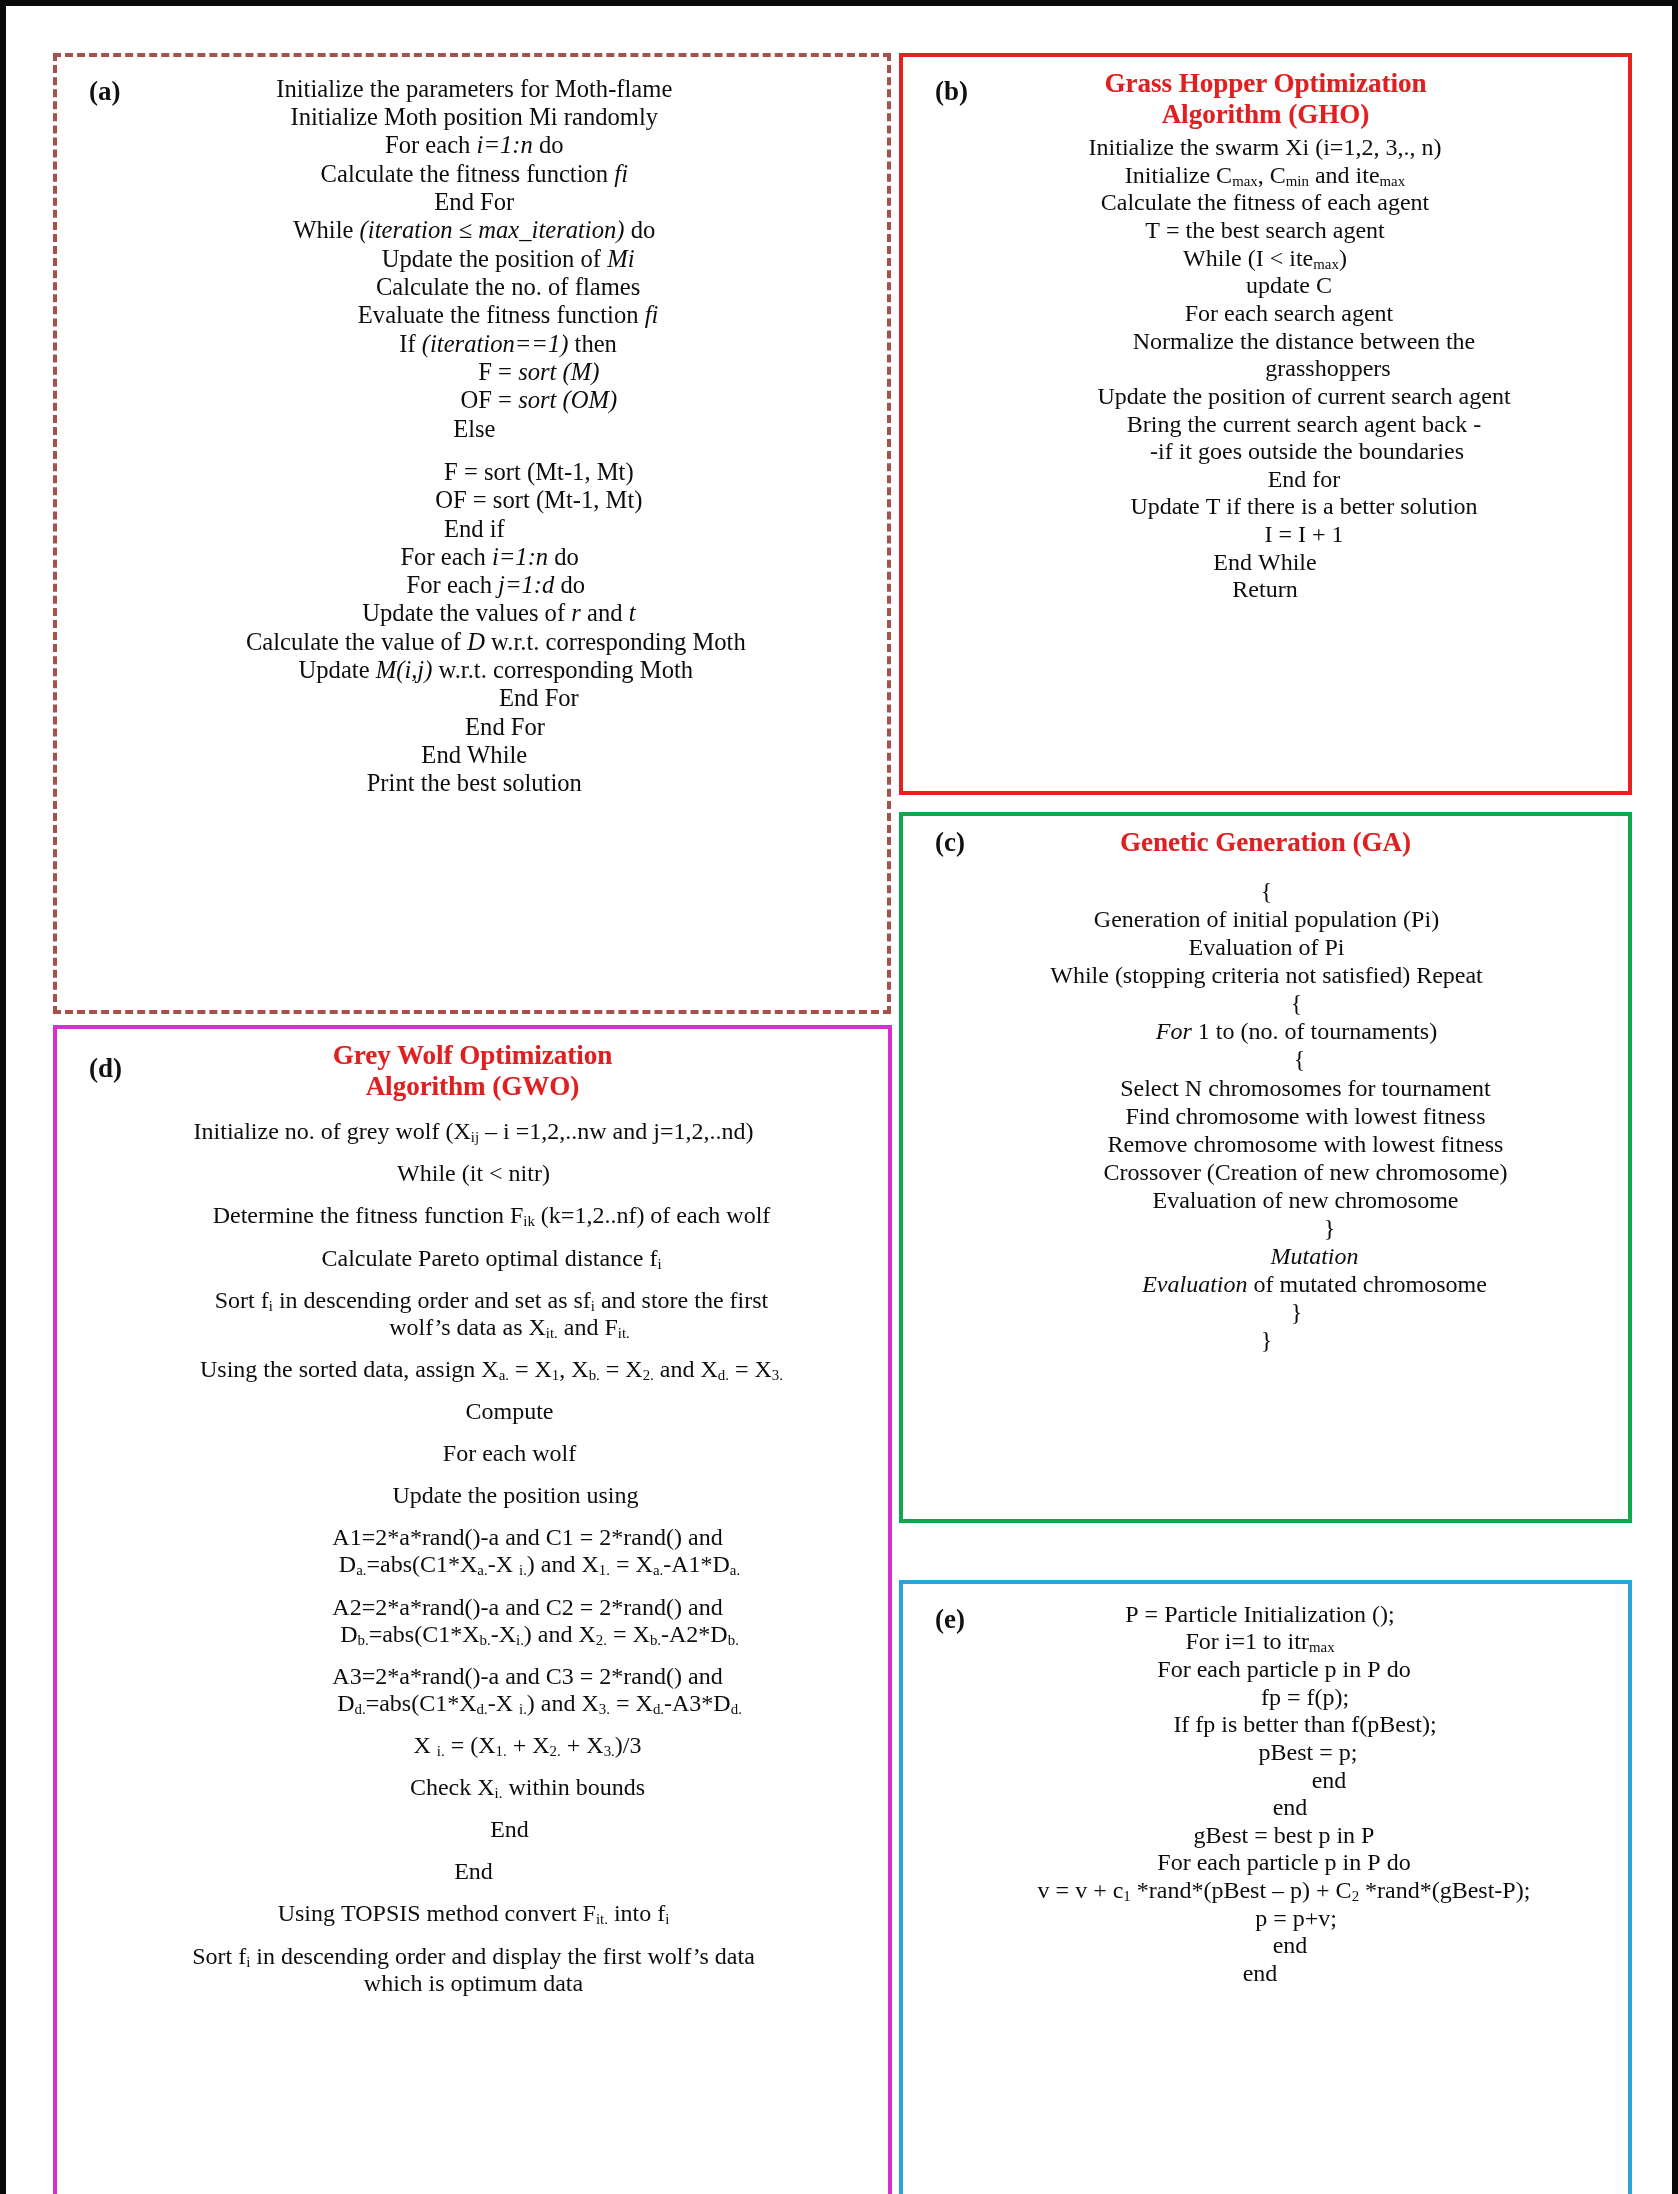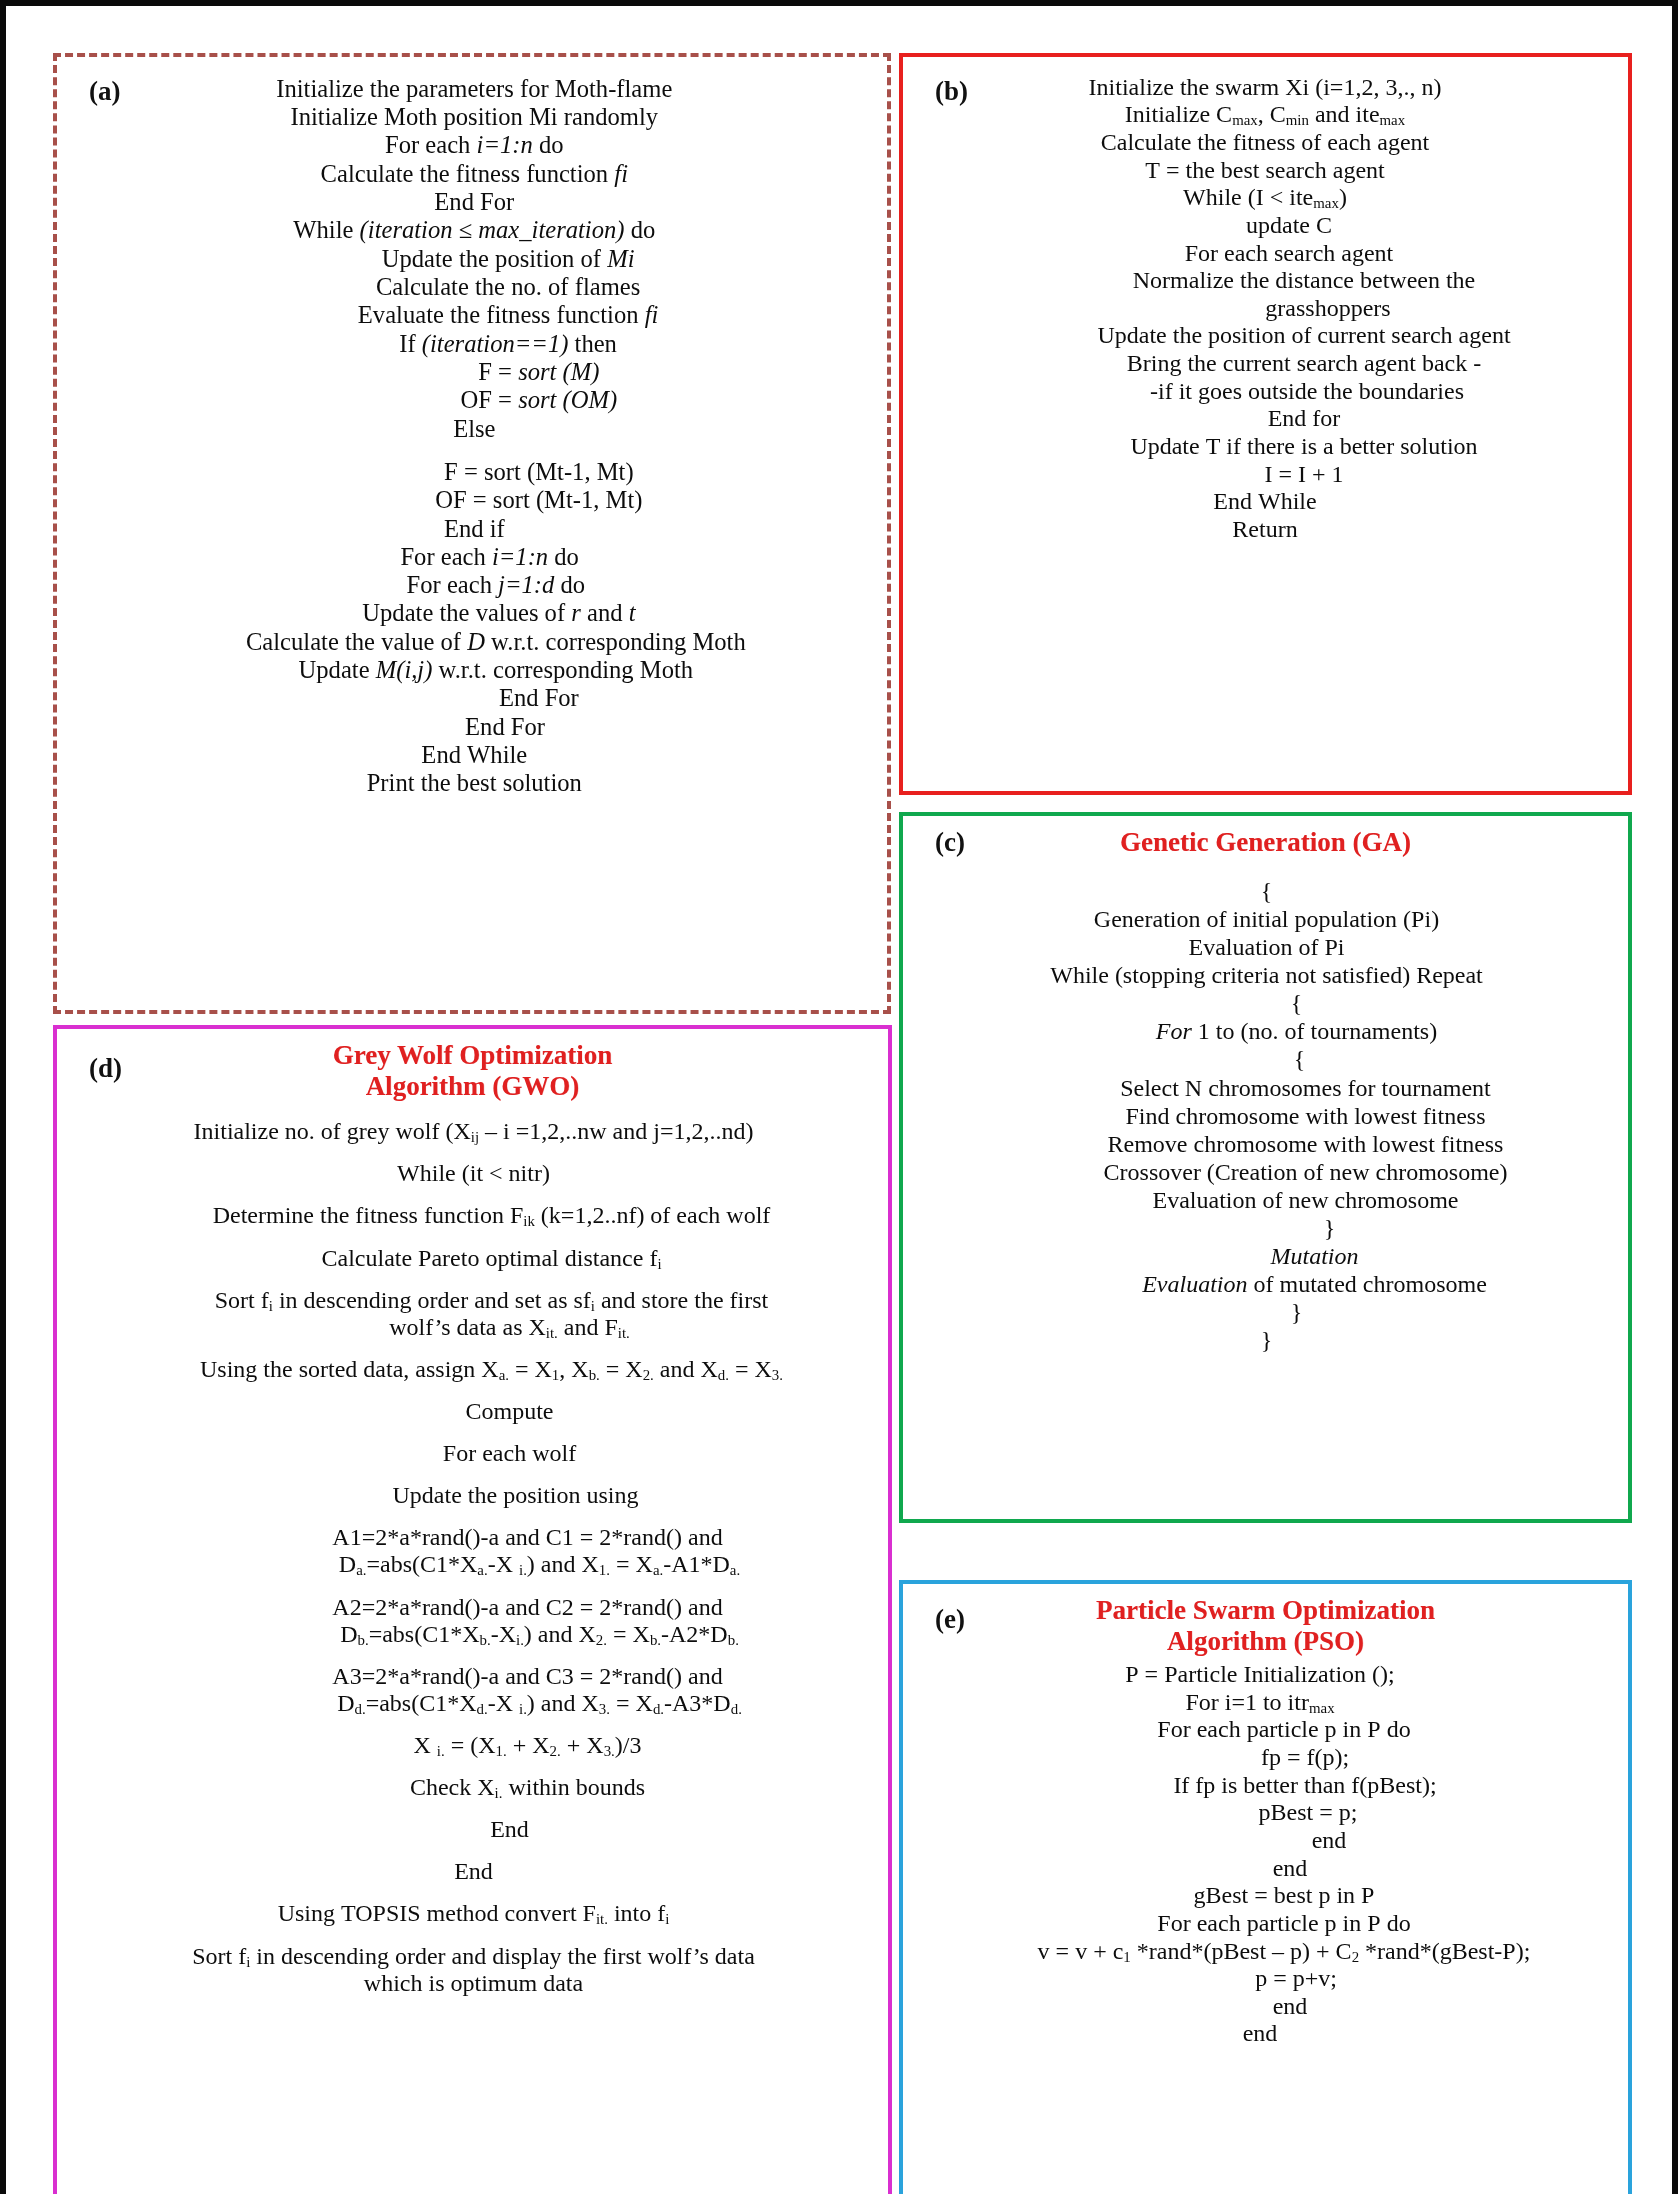--- a/index.html
+++ b/index.html
@@ -93,20 +93,21 @@
   <div class="panel dashed" id="panel-a">
     <div class="hd">
       <span class="tag">(a)</span>
     </div>
     <div class="body"><span class="ln">Initialize&nbsp;the&nbsp;parameters&nbsp;for&nbsp;Moth-flame</span><span class="ln">Initialize&nbsp;Moth&nbsp;position&nbsp;Mi&nbsp;randomly</span><span class="ln">For&nbsp;each&nbsp;<i>i=1:n</i>&nbsp;do</span><span class="ln">Calculate&nbsp;the&nbsp;fitness&nbsp;function&nbsp;<i>fi</i></span><span class="ln">End&nbsp;For</span><span class="ln">While&nbsp;<i>(iteration&nbsp;≤&nbsp;max_iteration)</i>&nbsp;do</span><span class="ln">&nbsp;&nbsp;&nbsp;&nbsp;&nbsp;&nbsp;&nbsp;&nbsp;&nbsp;&nbsp;&nbsp;Update&nbsp;the&nbsp;position&nbsp;of&nbsp;<i>Mi</i></span><span class="ln">&nbsp;&nbsp;&nbsp;&nbsp;&nbsp;&nbsp;&nbsp;&nbsp;&nbsp;&nbsp;&nbsp;Calculate&nbsp;the&nbsp;no.&nbsp;of&nbsp;flames</span><span class="ln">&nbsp;&nbsp;&nbsp;&nbsp;&nbsp;&nbsp;&nbsp;&nbsp;&nbsp;&nbsp;&nbsp;Evaluate&nbsp;the&nbsp;fitness&nbsp;function&nbsp;<i>fi</i></span><span class="ln">&nbsp;&nbsp;&nbsp;&nbsp;&nbsp;&nbsp;&nbsp;&nbsp;&nbsp;&nbsp;&nbsp;If&nbsp;<i>(iteration==1)</i>&nbsp;then</span><span class="ln">&nbsp;&nbsp;&nbsp;&nbsp;&nbsp;&nbsp;&nbsp;&nbsp;&nbsp;&nbsp;&nbsp;&nbsp;&nbsp;&nbsp;&nbsp;&nbsp;&nbsp;&nbsp;&nbsp;&nbsp;&nbsp;F&nbsp;=&nbsp;<i>sort&nbsp;(M)</i></span><span class="ln">&nbsp;&nbsp;&nbsp;&nbsp;&nbsp;&nbsp;&nbsp;&nbsp;&nbsp;&nbsp;&nbsp;&nbsp;&nbsp;&nbsp;&nbsp;&nbsp;&nbsp;&nbsp;&nbsp;&nbsp;&nbsp;OF&nbsp;=&nbsp;<i>sort&nbsp;(OM)</i></span><span class="ln">Else</span><span class="sp"></span><span class="ln">&nbsp;&nbsp;&nbsp;&nbsp;&nbsp;&nbsp;&nbsp;&nbsp;&nbsp;&nbsp;&nbsp;&nbsp;&nbsp;&nbsp;&nbsp;&nbsp;&nbsp;&nbsp;&nbsp;&nbsp;&nbsp;F&nbsp;=&nbsp;sort&nbsp;(Mt-1,&nbsp;Mt)</span><span class="ln">&nbsp;&nbsp;&nbsp;&nbsp;&nbsp;&nbsp;&nbsp;&nbsp;&nbsp;&nbsp;&nbsp;&nbsp;&nbsp;&nbsp;&nbsp;&nbsp;&nbsp;&nbsp;&nbsp;&nbsp;&nbsp;OF&nbsp;=&nbsp;sort&nbsp;(Mt-1,&nbsp;Mt)</span><span class="ln">End&nbsp;if</span><span class="ln">&nbsp;&nbsp;&nbsp;&nbsp;&nbsp;For&nbsp;each&nbsp;<i>i=1:n</i>&nbsp;do</span><span class="ln">&nbsp;&nbsp;&nbsp;&nbsp;&nbsp;&nbsp;&nbsp;For&nbsp;each&nbsp;<i>j=1:d</i>&nbsp;do</span><span class="ln">&nbsp;&nbsp;&nbsp;&nbsp;&nbsp;&nbsp;&nbsp;&nbsp;Update&nbsp;the&nbsp;values&nbsp;of&nbsp;<i>r</i>&nbsp;and&nbsp;<i>t</i></span><span class="ln">&nbsp;&nbsp;&nbsp;&nbsp;&nbsp;&nbsp;&nbsp;Calculate&nbsp;the&nbsp;value&nbsp;of&nbsp;<i>D</i>&nbsp;w.r.t.&nbsp;corresponding&nbsp;Moth</span><span class="ln">&nbsp;&nbsp;&nbsp;&nbsp;&nbsp;&nbsp;&nbsp;Update&nbsp;<i>M(i,j)</i>&nbsp;w.r.t.&nbsp;corresponding&nbsp;Moth</span><span class="ln">&nbsp;&nbsp;&nbsp;&nbsp;&nbsp;&nbsp;&nbsp;&nbsp;&nbsp;&nbsp;&nbsp;&nbsp;&nbsp;&nbsp;&nbsp;&nbsp;&nbsp;&nbsp;&nbsp;&nbsp;&nbsp;End&nbsp;For</span><span class="ln">&nbsp;&nbsp;&nbsp;&nbsp;&nbsp;&nbsp;&nbsp;&nbsp;&nbsp;&nbsp;End&nbsp;For</span><span class="ln">End&nbsp;While</span><span class="ln">Print&nbsp;the&nbsp;best&nbsp;solution</span></div>
   </div>
 
   <div class="panel solid" id="panel-b">
     <div class="hd">
       <span class="tag">(b)</span>
+      <span class="ttl">Grass Hopper Optimization<br>Algorithm (GHO)</span>
     </div>
     <div class="body"><span class="ln">Initialize&nbsp;the&nbsp;swarm&nbsp;Xi&nbsp;(i=1,2,&nbsp;3,.,&nbsp;n)</span><span class="ln">Initialize&nbsp;C<sub>max</sub>,&nbsp;C<sub>min</sub>&nbsp;and&nbsp;ite<sub>max</sub></span><span class="ln">Calculate&nbsp;the&nbsp;fitness&nbsp;of&nbsp;each&nbsp;agent</span><span class="ln">T&nbsp;=&nbsp;the&nbsp;best&nbsp;search&nbsp;agent</span><span class="ln">While&nbsp;(I&nbsp;&lt;&nbsp;ite<sub>max</sub>)</span><span class="ln">&nbsp;&nbsp;&nbsp;&nbsp;&nbsp;&nbsp;&nbsp;&nbsp;update&nbsp;C</span><span class="ln">&nbsp;&nbsp;&nbsp;&nbsp;&nbsp;&nbsp;&nbsp;&nbsp;For&nbsp;each&nbsp;search&nbsp;agent</span><span class="ln">&nbsp;&nbsp;&nbsp;&nbsp;&nbsp;&nbsp;&nbsp;&nbsp;&nbsp;&nbsp;&nbsp;&nbsp;&nbsp;Normalize&nbsp;the&nbsp;distance&nbsp;between&nbsp;the</span><span class="ln">&nbsp;&nbsp;&nbsp;&nbsp;&nbsp;&nbsp;&nbsp;&nbsp;&nbsp;&nbsp;&nbsp;&nbsp;&nbsp;&nbsp;&nbsp;&nbsp;&nbsp;&nbsp;&nbsp;&nbsp;&nbsp;grasshoppers</span><span class="ln">&nbsp;&nbsp;&nbsp;&nbsp;&nbsp;&nbsp;&nbsp;&nbsp;&nbsp;&nbsp;&nbsp;&nbsp;&nbsp;Update&nbsp;the&nbsp;position&nbsp;of&nbsp;current&nbsp;search&nbsp;agent</span><span class="ln">&nbsp;&nbsp;&nbsp;&nbsp;&nbsp;&nbsp;&nbsp;&nbsp;&nbsp;&nbsp;&nbsp;&nbsp;&nbsp;Bring&nbsp;the&nbsp;current&nbsp;search&nbsp;agent&nbsp;back&nbsp;-</span><span class="ln">&nbsp;&nbsp;&nbsp;&nbsp;&nbsp;&nbsp;&nbsp;&nbsp;&nbsp;&nbsp;&nbsp;&nbsp;&nbsp;&nbsp;-if&nbsp;it&nbsp;goes&nbsp;outside&nbsp;the&nbsp;boundaries</span><span class="ln">&nbsp;&nbsp;&nbsp;&nbsp;&nbsp;&nbsp;&nbsp;&nbsp;&nbsp;&nbsp;&nbsp;&nbsp;&nbsp;End&nbsp;for</span><span class="ln">&nbsp;&nbsp;&nbsp;&nbsp;&nbsp;&nbsp;&nbsp;&nbsp;&nbsp;&nbsp;&nbsp;&nbsp;&nbsp;Update&nbsp;T&nbsp;if&nbsp;there&nbsp;is&nbsp;a&nbsp;better&nbsp;solution</span><span class="ln">&nbsp;&nbsp;&nbsp;&nbsp;&nbsp;&nbsp;&nbsp;&nbsp;&nbsp;&nbsp;&nbsp;&nbsp;&nbsp;I&nbsp;=&nbsp;I&nbsp;+&nbsp;1</span><span class="ln">End&nbsp;While</span><span class="ln">Return</span></div>
   </div>
 
   <div class="panel solid" id="panel-c">
     <div class="hd">
       <span class="tag">(c)</span>
       <span class="ttl">Genetic Generation (GA)</span>
     </div>
     <div class="body"><span class="ln">{</span><span class="ln">Generation&nbsp;of&nbsp;initial&nbsp;population&nbsp;(Pi)</span><span class="ln">Evaluation&nbsp;of&nbsp;Pi</span><span class="ln">While&nbsp;(stopping&nbsp;criteria&nbsp;not&nbsp;satisfied)&nbsp;Repeat</span><span class="ln">&nbsp;&nbsp;&nbsp;&nbsp;&nbsp;&nbsp;&nbsp;&nbsp;&nbsp;&nbsp;{</span><span class="ln">&nbsp;&nbsp;&nbsp;&nbsp;&nbsp;&nbsp;&nbsp;&nbsp;&nbsp;&nbsp;<i>For</i>&nbsp;1&nbsp;to&nbsp;(no.&nbsp;of&nbsp;tournaments)</span><span class="ln">&nbsp;&nbsp;&nbsp;&nbsp;&nbsp;&nbsp;&nbsp;&nbsp;&nbsp;&nbsp;&nbsp;{</span><span class="ln">&nbsp;&nbsp;&nbsp;&nbsp;&nbsp;&nbsp;&nbsp;&nbsp;&nbsp;&nbsp;&nbsp;&nbsp;&nbsp;Select&nbsp;N&nbsp;chromosomes&nbsp;for&nbsp;tournament</span><span class="ln">&nbsp;&nbsp;&nbsp;&nbsp;&nbsp;&nbsp;&nbsp;&nbsp;&nbsp;&nbsp;&nbsp;&nbsp;&nbsp;Find&nbsp;chromosome&nbsp;with&nbsp;lowest&nbsp;fitness</span><span class="ln">&nbsp;&nbsp;&nbsp;&nbsp;&nbsp;&nbsp;&nbsp;&nbsp;&nbsp;&nbsp;&nbsp;&nbsp;&nbsp;Remove&nbsp;chromosome&nbsp;with&nbsp;lowest&nbsp;fitness</span><span class="ln">&nbsp;&nbsp;&nbsp;&nbsp;&nbsp;&nbsp;&nbsp;&nbsp;&nbsp;&nbsp;&nbsp;&nbsp;&nbsp;Crossover&nbsp;(Creation&nbsp;of&nbsp;new&nbsp;chromosome)</span><span class="ln">&nbsp;&nbsp;&nbsp;&nbsp;&nbsp;&nbsp;&nbsp;&nbsp;&nbsp;&nbsp;&nbsp;&nbsp;&nbsp;Evaluation&nbsp;of&nbsp;new&nbsp;chromosome</span><span class="ln">&nbsp;&nbsp;&nbsp;&nbsp;&nbsp;&nbsp;&nbsp;&nbsp;&nbsp;&nbsp;&nbsp;&nbsp;&nbsp;&nbsp;&nbsp;&nbsp;&nbsp;&nbsp;&nbsp;&nbsp;&nbsp;}</span><span class="ln">&nbsp;&nbsp;&nbsp;&nbsp;&nbsp;&nbsp;&nbsp;&nbsp;&nbsp;&nbsp;&nbsp;&nbsp;&nbsp;&nbsp;&nbsp;&nbsp;<i>Mutation</i></span><span class="ln">&nbsp;&nbsp;&nbsp;&nbsp;&nbsp;&nbsp;&nbsp;&nbsp;&nbsp;&nbsp;&nbsp;&nbsp;&nbsp;&nbsp;&nbsp;&nbsp;<i>Evaluation</i>&nbsp;of&nbsp;mutated&nbsp;chromosome</span><span class="ln">&nbsp;&nbsp;&nbsp;&nbsp;&nbsp;&nbsp;&nbsp;&nbsp;&nbsp;&nbsp;}</span><span class="ln">}</span></div>
@@ -116,19 +117,18 @@
     <div class="hd">
       <span class="tag">(d)</span>
       <span class="ttl">Grey Wolf Optimization<br>Algorithm (GWO)</span>
     </div>
     <div class="body"><span class="ln">Initialize&nbsp;no.&nbsp;of&nbsp;grey&nbsp;wolf&nbsp;(X<sub>ij</sub>&nbsp;–&nbsp;i&nbsp;=1,2,..nw&nbsp;and&nbsp;j=1,2,..nd)</span><span class="sp"></span><span class="ln">While&nbsp;(it&nbsp;&lt;&nbsp;nitr)</span><span class="sp"></span><span class="ln">&nbsp;&nbsp;&nbsp;&nbsp;&nbsp;&nbsp;Determine&nbsp;the&nbsp;fitness&nbsp;function&nbsp;F<sub>ik</sub>&nbsp;(k=1,2..nf)&nbsp;of&nbsp;each&nbsp;wolf</span><span class="sp"></span><span class="ln">&nbsp;&nbsp;&nbsp;&nbsp;&nbsp;&nbsp;Calculate&nbsp;Pareto&nbsp;optimal&nbsp;distance&nbsp;f<sub>i</sub></span><span class="sp"></span><span class="ln">&nbsp;&nbsp;&nbsp;&nbsp;&nbsp;&nbsp;Sort&nbsp;f<sub>i</sub>&nbsp;in&nbsp;descending&nbsp;order&nbsp;and&nbsp;set&nbsp;as&nbsp;sf<sub>i</sub>&nbsp;and&nbsp;store&nbsp;the&nbsp;first</span><span class="ln">&nbsp;&nbsp;&nbsp;&nbsp;&nbsp;&nbsp;&nbsp;&nbsp;&nbsp;&nbsp;&nbsp;&nbsp;wolf’s&nbsp;data&nbsp;as&nbsp;X<sub>it.</sub>&nbsp;and&nbsp;F<sub>it.</sub></span><span class="sp"></span><span class="ln">&nbsp;&nbsp;&nbsp;&nbsp;&nbsp;&nbsp;Using&nbsp;the&nbsp;sorted&nbsp;data,&nbsp;assign&nbsp;X<sub>a.</sub>&nbsp;=&nbsp;X<sub>1</sub>,&nbsp;X<sub>b.</sub>&nbsp;=&nbsp;X<sub>2.</sub>&nbsp;and&nbsp;X<sub>d.</sub>&nbsp;=&nbsp;X<sub>3.</sub></span><span class="sp"></span><span class="ln">&nbsp;&nbsp;&nbsp;&nbsp;&nbsp;&nbsp;&nbsp;&nbsp;&nbsp;&nbsp;&nbsp;&nbsp;Compute</span><span class="sp"></span><span class="ln">&nbsp;&nbsp;&nbsp;&nbsp;&nbsp;&nbsp;&nbsp;&nbsp;&nbsp;&nbsp;&nbsp;&nbsp;For&nbsp;each&nbsp;wolf</span><span class="sp"></span><span class="ln">&nbsp;&nbsp;&nbsp;&nbsp;&nbsp;&nbsp;&nbsp;&nbsp;&nbsp;&nbsp;&nbsp;&nbsp;&nbsp;&nbsp;Update&nbsp;the&nbsp;position&nbsp;using</span><span class="sp"></span><span class="ln">&nbsp;&nbsp;&nbsp;&nbsp;&nbsp;&nbsp;&nbsp;&nbsp;&nbsp;&nbsp;&nbsp;&nbsp;&nbsp;&nbsp;&nbsp;&nbsp;&nbsp;&nbsp;A1=2*a*rand()-a&nbsp;and&nbsp;C1&nbsp;=&nbsp;2*rand()&nbsp;and</span><span class="ln">&nbsp;&nbsp;&nbsp;&nbsp;&nbsp;&nbsp;&nbsp;&nbsp;&nbsp;&nbsp;&nbsp;&nbsp;&nbsp;&nbsp;&nbsp;&nbsp;&nbsp;&nbsp;&nbsp;&nbsp;&nbsp;&nbsp;D<sub>a.</sub>=abs(C1*X<sub>a.</sub>-X&nbsp;<sub>i.</sub>)&nbsp;and&nbsp;X<sub>1.</sub>&nbsp;=&nbsp;X<sub>a.</sub>-A1*D<sub>a.</sub></span><span class="sp"></span><span class="ln">&nbsp;&nbsp;&nbsp;&nbsp;&nbsp;&nbsp;&nbsp;&nbsp;&nbsp;&nbsp;&nbsp;&nbsp;&nbsp;&nbsp;&nbsp;&nbsp;&nbsp;&nbsp;A2=2*a*rand()-a&nbsp;and&nbsp;C2&nbsp;=&nbsp;2*rand()&nbsp;and</span><span class="ln">&nbsp;&nbsp;&nbsp;&nbsp;&nbsp;&nbsp;&nbsp;&nbsp;&nbsp;&nbsp;&nbsp;&nbsp;&nbsp;&nbsp;&nbsp;&nbsp;&nbsp;&nbsp;&nbsp;&nbsp;&nbsp;&nbsp;D<sub>b.</sub>=abs(C1*X<sub>b.</sub>-X<sub>i.</sub>)&nbsp;and&nbsp;X<sub>2.</sub>&nbsp;=&nbsp;X<sub>b.</sub>-A2*D<sub>b.</sub></span><span class="sp"></span><span class="ln">&nbsp;&nbsp;&nbsp;&nbsp;&nbsp;&nbsp;&nbsp;&nbsp;&nbsp;&nbsp;&nbsp;&nbsp;&nbsp;&nbsp;&nbsp;&nbsp;&nbsp;&nbsp;A3=2*a*rand()-a&nbsp;and&nbsp;C3&nbsp;=&nbsp;2*rand()&nbsp;and</span><span class="ln">&nbsp;&nbsp;&nbsp;&nbsp;&nbsp;&nbsp;&nbsp;&nbsp;&nbsp;&nbsp;&nbsp;&nbsp;&nbsp;&nbsp;&nbsp;&nbsp;&nbsp;&nbsp;&nbsp;&nbsp;&nbsp;&nbsp;D<sub>d.</sub>=abs(C1*X<sub>d.</sub>-X&nbsp;<sub>i.</sub>)&nbsp;and&nbsp;X<sub>3.</sub>&nbsp;=&nbsp;X<sub>d.</sub>-A3*D<sub>d.</sub></span><span class="sp"></span><span class="ln">&nbsp;&nbsp;&nbsp;&nbsp;&nbsp;&nbsp;&nbsp;&nbsp;&nbsp;&nbsp;&nbsp;&nbsp;&nbsp;&nbsp;&nbsp;&nbsp;&nbsp;&nbsp;X&nbsp;<sub>i.</sub>&nbsp;=&nbsp;(X<sub>1.</sub>&nbsp;+&nbsp;X<sub>2.</sub>&nbsp;+&nbsp;X<sub>3.</sub>)/3</span><span class="sp"></span><span class="ln">&nbsp;&nbsp;&nbsp;&nbsp;&nbsp;&nbsp;&nbsp;&nbsp;&nbsp;&nbsp;&nbsp;&nbsp;&nbsp;&nbsp;&nbsp;&nbsp;&nbsp;&nbsp;Check&nbsp;X<sub>i.</sub>&nbsp;within&nbsp;bounds</span><span class="sp"></span><span class="ln">&nbsp;&nbsp;&nbsp;&nbsp;&nbsp;&nbsp;&nbsp;&nbsp;&nbsp;&nbsp;&nbsp;&nbsp;End</span><span class="sp"></span><span class="ln">End</span><span class="sp"></span><span class="ln">Using&nbsp;TOPSIS&nbsp;method&nbsp;convert&nbsp;F<sub>it.</sub>&nbsp;into&nbsp;f<sub>i</sub></span><span class="sp"></span><span class="ln">Sort&nbsp;f<sub>i</sub>&nbsp;in&nbsp;descending&nbsp;order&nbsp;and&nbsp;display&nbsp;the&nbsp;first&nbsp;wolf’s&nbsp;data</span><span class="ln">which&nbsp;is&nbsp;optimum&nbsp;data</span></div>
   </div>
 
   <div class="panel solid" id="panel-e">
     <div class="hd">
       <span class="tag">(e)</span>
-      <span class="ttl">Particle Swarm Optimization<br>Algorithm (PSO)</span>
     </div>
     <div class="body"><span class="ln">P&nbsp;=&nbsp;Particle&nbsp;Initialization&nbsp;();</span><span class="ln">For&nbsp;i=1&nbsp;to&nbsp;itr<sub>max</sub></span><span class="ln">&nbsp;&nbsp;&nbsp;&nbsp;&nbsp;&nbsp;&nbsp;&nbsp;For&nbsp;each&nbsp;particle&nbsp;p&nbsp;in&nbsp;P&nbsp;do</span><span class="ln">&nbsp;&nbsp;&nbsp;&nbsp;&nbsp;&nbsp;&nbsp;&nbsp;&nbsp;&nbsp;&nbsp;&nbsp;&nbsp;&nbsp;&nbsp;fp&nbsp;=&nbsp;f(p);</span><span class="ln">&nbsp;&nbsp;&nbsp;&nbsp;&nbsp;&nbsp;&nbsp;&nbsp;&nbsp;&nbsp;&nbsp;&nbsp;&nbsp;&nbsp;&nbsp;If&nbsp;fp&nbsp;is&nbsp;better&nbsp;than&nbsp;f(pBest);</span><span class="ln">&nbsp;&nbsp;&nbsp;&nbsp;&nbsp;&nbsp;&nbsp;&nbsp;&nbsp;&nbsp;&nbsp;&nbsp;&nbsp;&nbsp;&nbsp;&nbsp;pBest&nbsp;=&nbsp;p;</span><span class="ln">&nbsp;&nbsp;&nbsp;&nbsp;&nbsp;&nbsp;&nbsp;&nbsp;&nbsp;&nbsp;&nbsp;&nbsp;&nbsp;&nbsp;&nbsp;&nbsp;&nbsp;&nbsp;&nbsp;&nbsp;&nbsp;&nbsp;&nbsp;end</span><span class="ln">&nbsp;&nbsp;&nbsp;&nbsp;&nbsp;&nbsp;&nbsp;&nbsp;&nbsp;&nbsp;end</span><span class="ln">&nbsp;&nbsp;&nbsp;&nbsp;&nbsp;&nbsp;&nbsp;&nbsp;gBest&nbsp;=&nbsp;best&nbsp;p&nbsp;in&nbsp;P</span><span class="ln">&nbsp;&nbsp;&nbsp;&nbsp;&nbsp;&nbsp;&nbsp;&nbsp;For&nbsp;each&nbsp;particle&nbsp;p&nbsp;in&nbsp;P&nbsp;do</span><span class="ln">&nbsp;&nbsp;&nbsp;&nbsp;&nbsp;&nbsp;&nbsp;&nbsp;v&nbsp;=&nbsp;v&nbsp;+&nbsp;c<sub>1</sub>&nbsp;*rand*(pBest&nbsp;–&nbsp;p)&nbsp;+&nbsp;C<sub>2</sub>&nbsp;*rand*(gBest-P);</span><span class="ln">&nbsp;&nbsp;&nbsp;&nbsp;&nbsp;&nbsp;&nbsp;&nbsp;&nbsp;&nbsp;&nbsp;&nbsp;p&nbsp;=&nbsp;p+v;</span><span class="ln">&nbsp;&nbsp;&nbsp;&nbsp;&nbsp;&nbsp;&nbsp;&nbsp;&nbsp;&nbsp;end</span><span class="ln">end</span></div>
   </div>
 
 </div>
 
 
 </body></html>

